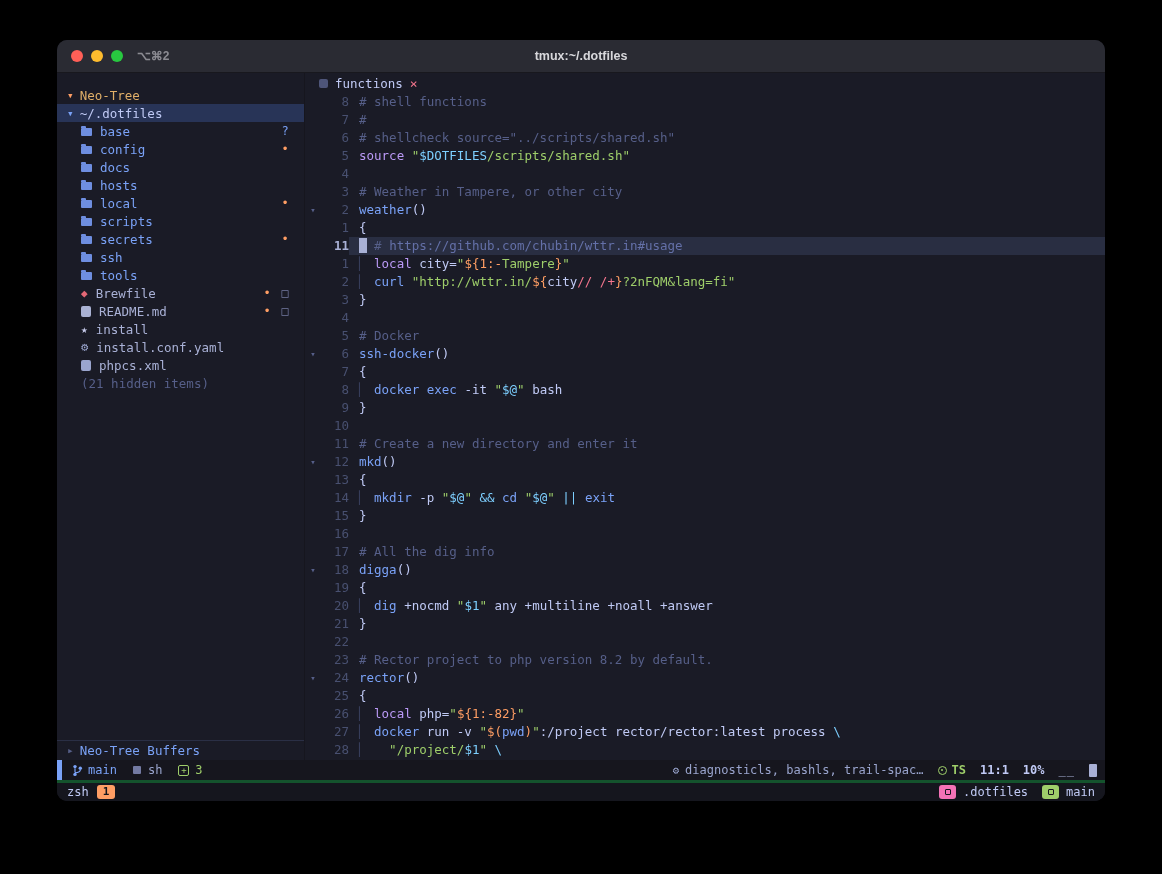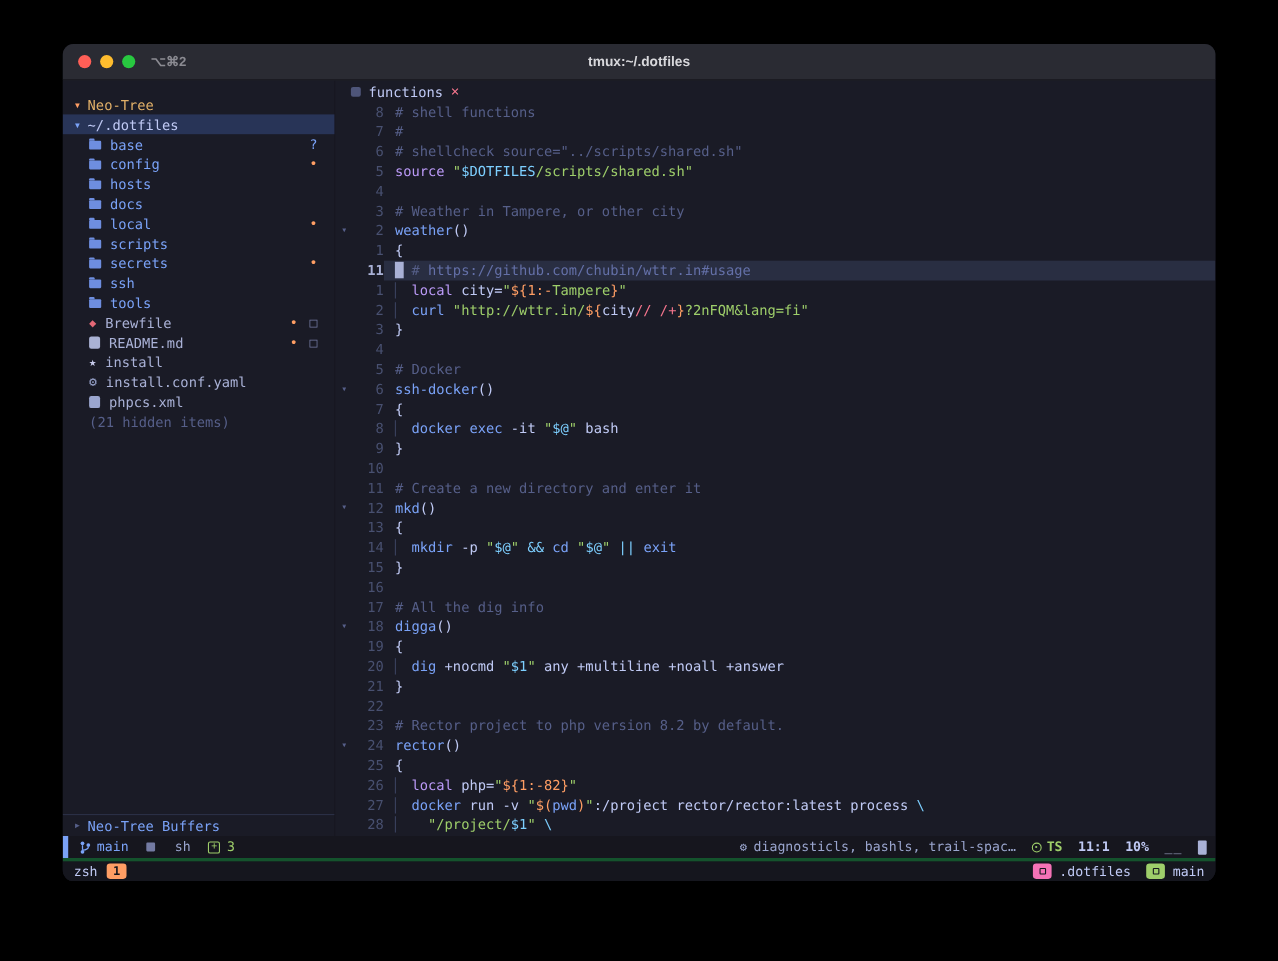--- a/index.html
+++ b/index.html
@@ -73,21 +73,21 @@
   .g{color:#3b4261}
   .u{color:#6470a8;}
   .blk{background:#a9b1d6;color:#a9b1d6}
   
   .statusline{height:20px;flex:none;background:#16161e;display:flex;align-items:center;
     font-size:12px;color:#9aa5ce}
   .mode-bar{width:5px;height:20px;background:#7aa2f7;margin-right:10px;flex:none}
   .sl-left{display:flex;align-items:center;gap:16px}
   .sl-right{margin-left:auto;display:flex;align-items:center;gap:14px;padding-right:8px}
   .sl-branch{display:flex;align-items:center;gap:5px;color:#7aa2f7}
-  .sl-ft{display:flex;align-items:center;gap:18px;color:#9aa5ce}
+  .sl-ft{display:flex;align-items:center;gap:7px;color:#9aa5ce}
   .sq{width:8px;height:8px;background:#737aa2;border-radius:1px}
   .sl-add{display:flex;align-items:center;gap:6px;color:#9ece6a}
   .plusbox{display:inline-flex;align-items:center;justify-content:center;
     width:11px;height:11px;border:1px solid #9ece6a;border-radius:2px}
   .plusbox::before{content:"+";color:#9ece6a;font-size:9px;line-height:1}
   .sl-lsp{display:flex;align-items:center;gap:6px;color:#9aa5ce}
   .gearglyph{font-size:11px;color:#9aa5ce}
   .sl-ts{display:flex;align-items:center;gap:5px;color:#9ece6a;font-weight:bold}
   .tsring{width:9px;height:9px;border:1.5px solid #9ece6a;border-radius:50%;position:relative}
   .tsring::after{content:"";position:absolute;left:2px;top:2px;width:2px;height:2px;
@@ -131,22 +131,22 @@
         <span class="chev">▾</span>
         <span>Neo-Tree</span>
       </div>
       <div class="tree-row tree-root">
         <span class="chev">▾</span>
         <span>~/.dotfiles</span>
       </div>
       <div id="tree-items">
           <div class="tree-row"><span class="ticon folder"></span><span class="tlabel folder-l">base</span><span class="tspacer"></span><span class="badge b-blue">?</span></div>
           <div class="tree-row"><span class="ticon folder"></span><span class="tlabel folder-l">config</span><span class="tspacer"></span><span class="badge b-orange">•</span></div>
+          <div class="tree-row"><span class="ticon folder"></span><span class="tlabel folder-l">docs</span><span class="tspacer"></span></div>
           <div class="tree-row"><span class="ticon folder"></span><span class="tlabel folder-l">hosts</span><span class="tspacer"></span></div>
-          <div class="tree-row"><span class="ticon folder"></span><span class="tlabel folder-l">docs</span><span class="tspacer"></span></div>
           <div class="tree-row"><span class="ticon folder"></span><span class="tlabel folder-l">local</span><span class="tspacer"></span><span class="badge b-orange">•</span></div>
           <div class="tree-row"><span class="ticon folder"></span><span class="tlabel folder-l">scripts</span><span class="tspacer"></span></div>
           <div class="tree-row"><span class="ticon folder"></span><span class="tlabel folder-l">secrets</span><span class="tspacer"></span><span class="badge b-orange">•</span></div>
           <div class="tree-row"><span class="ticon folder"></span><span class="tlabel folder-l">ssh</span><span class="tspacer"></span></div>
           <div class="tree-row"><span class="ticon folder"></span><span class="tlabel folder-l">tools</span><span class="tspacer"></span></div>
           <div class="tree-row"><span class="ticon brew">◆</span><span class="tlabel ">Brewfile</span><span class="tspacer"></span><span class="badge b-orange">•</span><span class="badge b-gray">□</span></div>
           <div class="tree-row"><span class="ticon readme"></span><span class="tlabel ">README.md</span><span class="tspacer"></span><span class="badge b-orange">•</span><span class="badge b-gray">□</span></div>
           <div class="tree-row"><span class="ticon star">★</span><span class="tlabel ">install</span><span class="tspacer"></span></div>
           <div class="tree-row"><span class="ticon gear">⚙</span><span class="tlabel ">install.conf.yaml</span><span class="tspacer"></span></div>
           <div class="tree-row"><span class="ticon xml"></span><span class="tlabel ">phpcs.xml</span><span class="tspacer"></span></div>

